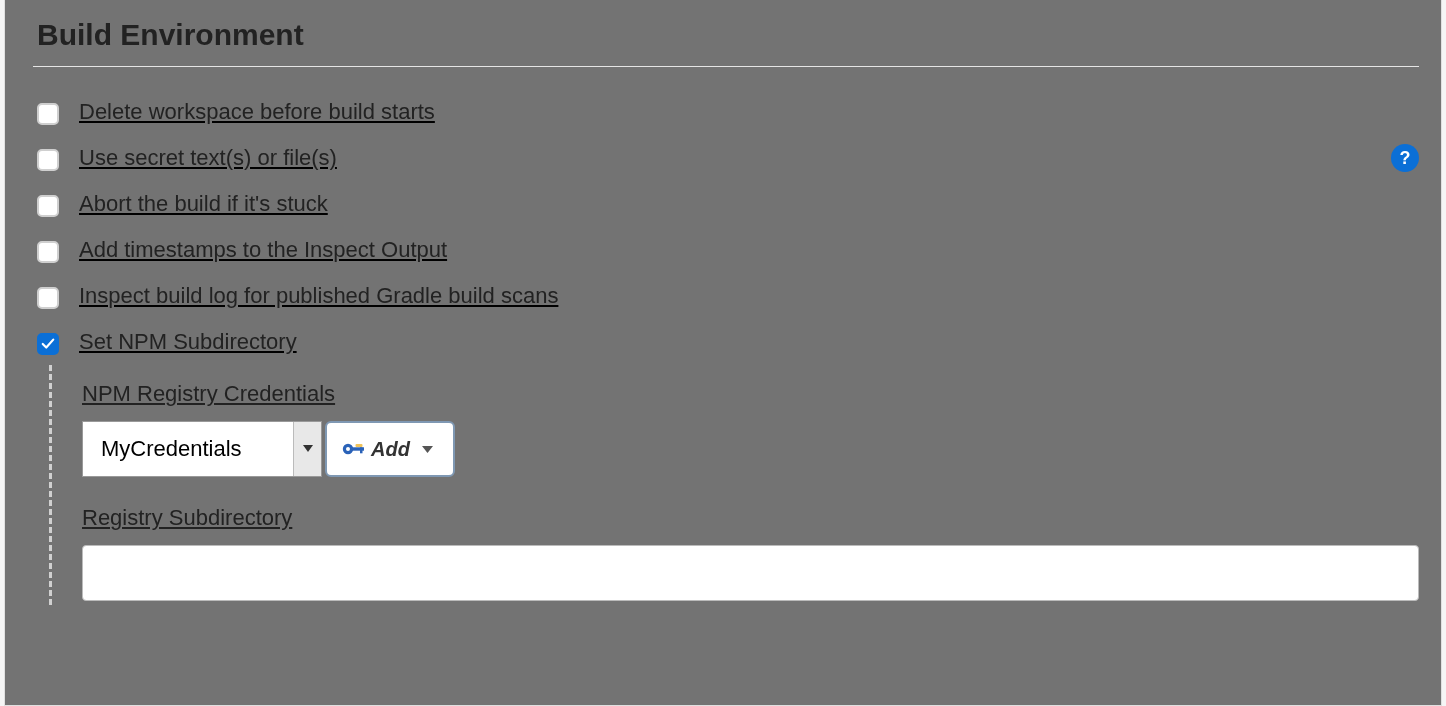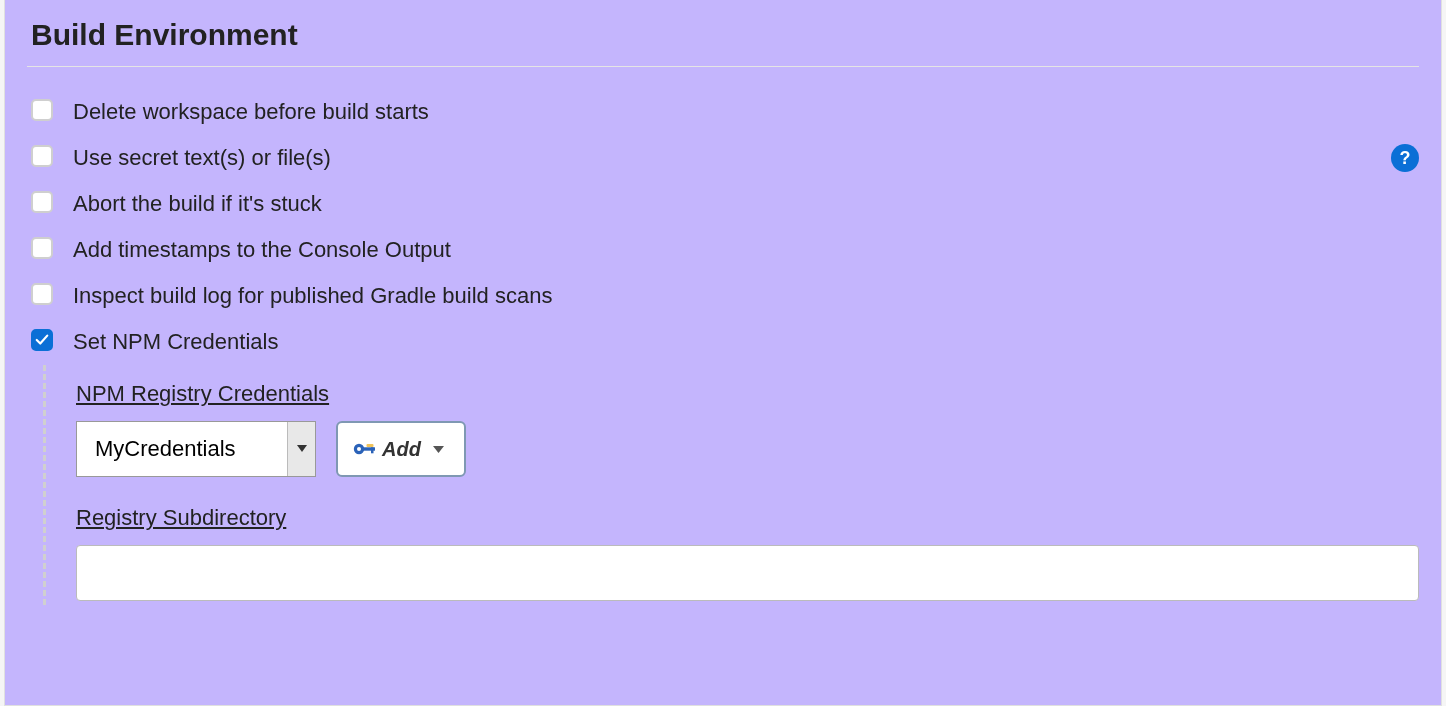--- a/index.html
+++ b/index.html
@@ -8,40 +8,41 @@
       padding: 0;
     }
     body {
       font-family: -apple-system, BlinkMacSystemFont, "Segoe UI", Helvetica, Arial, sans-serif;
       background: #f5f5f5;
       width: 1446px;
       height: 706px;
       padding: 0;
     }
     .panel {
-      background: #c4b5fd;
+      background: #737373;
       border: 1px solid #e0e0e0;
       border-top: none;
       margin: 0 4px;
-      padding: 12px 22px 40px 22px;
+      padding: 12px 22px 40px 28px;
       height: 100%;
     }
     .section-title {
       font-size: 30px;
       font-weight: 700;
       color: #222;
       padding: 6px 0 14px 4px;
       border-bottom: 1px solid #e5e5e5;
       margin-bottom: 22px;
     }
     .checkbox-row {
       display: flex;
-      align-items: flex-start;
+      align-items: flex-end;
       padding: 10px 4px;
       position: relative;
+      text-decoration: underline;
     }
     .checkbox {
       width: 22px;
       height: 22px;
       border: 2px solid #cfcfcf;
       border-radius: 5px;
       background: #fff;
       margin-right: 20px;
       display: inline-flex;
       align-items: center;
@@ -93,21 +94,21 @@
     .field-label {
       font-size: 22px;
       color: #222;
       margin-bottom: 14px;
       margin-top: 6px;
       text-decoration: underline;
     }
     .field-row {
       display: flex;
       align-items: flex-start;
-      gap: 20px;
+      gap: 3px;
       margin-bottom: 28px;
     }
     .select-wrapper {
       display: flex;
       border: 1px solid #999;
       background: #fff;
       height: 56px;
     }
     .select-value {
       padding: 0 18px;
@@ -197,37 +198,37 @@
     <span class="checkbox">
       
     </span>
     <span class="checkbox-label">Abort the build if it's stuck</span>
   </div>
 
   <div class="checkbox-row">
     <span class="checkbox">
       
     </span>
-    <span class="checkbox-label">Add timestamps to the Console Output</span>
+    <span class="checkbox-label">Add timestamps to the Inspect Output</span>
   </div>
 
   <div class="checkbox-row">
     <span class="checkbox">
       
     </span>
     <span class="checkbox-label">Inspect build log for published Gradle build scans</span>
   </div>
 
   <div class="checkbox-row">
     <span class="checkbox checked">
       <svg viewBox="0 0 16 16">
           <path d="M2 8 L6 12 L14 3" stroke="#fff" stroke-width="2.5" fill="none" stroke-linecap="round" stroke-linejoin="round"></path>
         </svg>
     </span>
-    <span class="checkbox-label">Set NPM Credentials</span>
+    <span class="checkbox-label">Set NPM Subdirectory</span>
   </div>
 
   <div class="nested-section">
     <div class="field-label">NPM Registry Credentials</div>
     <div class="field-row">
       <div class="select-wrapper">
         <div class="select-value">MyCredentials</div>
         <div class="select-button">
           <svg viewBox="0 0 10 8">
               <path d="M0 0 L10 0 L5 7 Z"></path>

